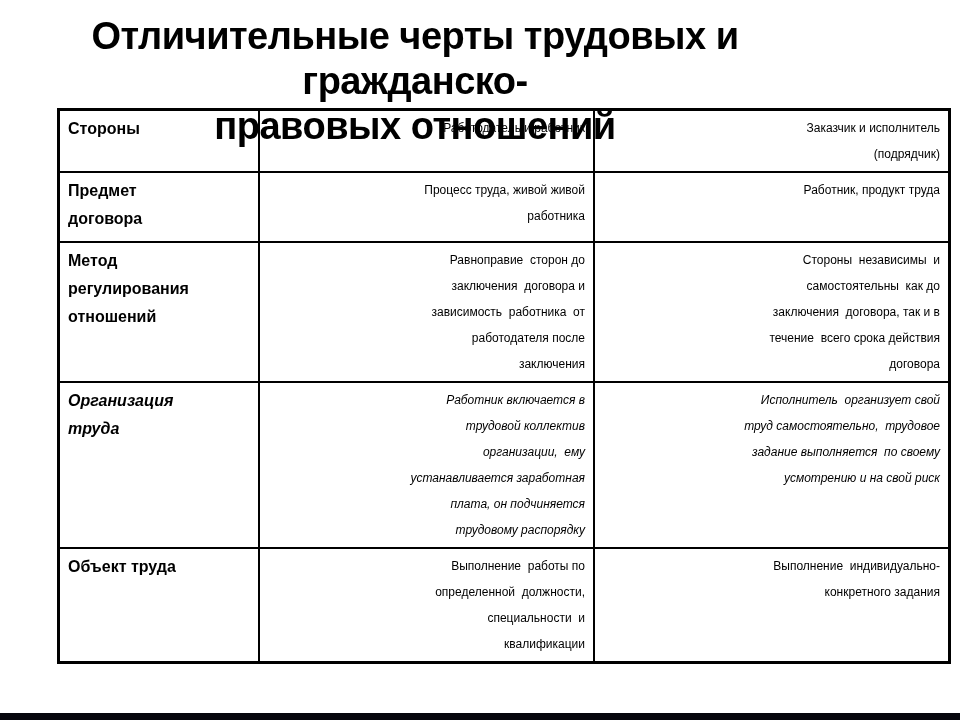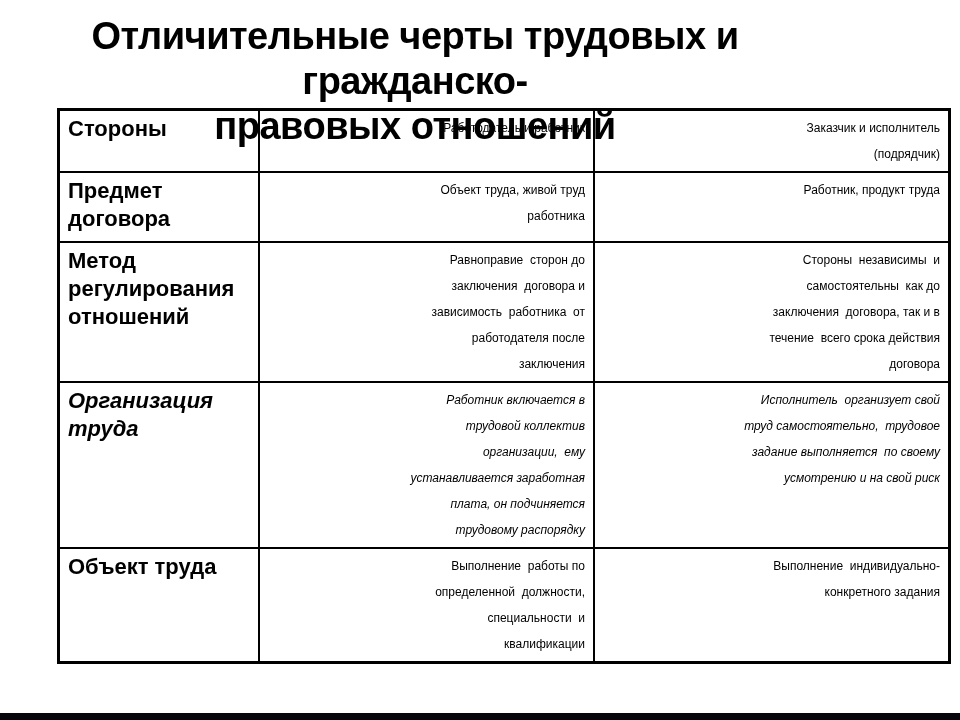--- a/index.html
+++ b/index.html
@@ -50,21 +50,21 @@
   tr.header-row td {
     font-weight: 700;
     font-size: 22px;
     line-height: 28px;
     text-align: center;
     vertical-align: middle;
     padding: 2px 4px;
   }
   td.crit-cell {
     font-weight: 700;
-    font-size: 22px;
+    font-size: 16px;
     line-height: 28px;
     padding-left: 7px;
   }
   td.body-cell {
     font-size: 12px;
     line-height: 26px;
     text-align: right;
   }
   tr.r-header { height: 69px; }
   tr.r-sides { height: 60px; }
@@ -97,21 +97,21 @@
     <tbody>
       <tr class="r-sides">
         <td class="crit-cell">Стороны</td>
         <td class="body-cell">Работодатель и работник</td>
         <td class="body-cell">Заказчик и исполнитель
 (подрядчик)</td>
       </tr>
       <tr class="r-subject">
         <td class="crit-cell">Предмет
 договора</td>
-        <td class="body-cell">Объект труда, живой труд
+        <td class="body-cell">Процесс труда, живой живой
 работника</td>
         <td class="body-cell">Работник, продукт труда</td>
       </tr>
       <tr class="r-method">
         <td class="crit-cell">Метод
 регулирования
 отношений</td>
         <td class="body-cell">Равноправие  сторон до
 заключения  договора и
 зависимость  работника  от

